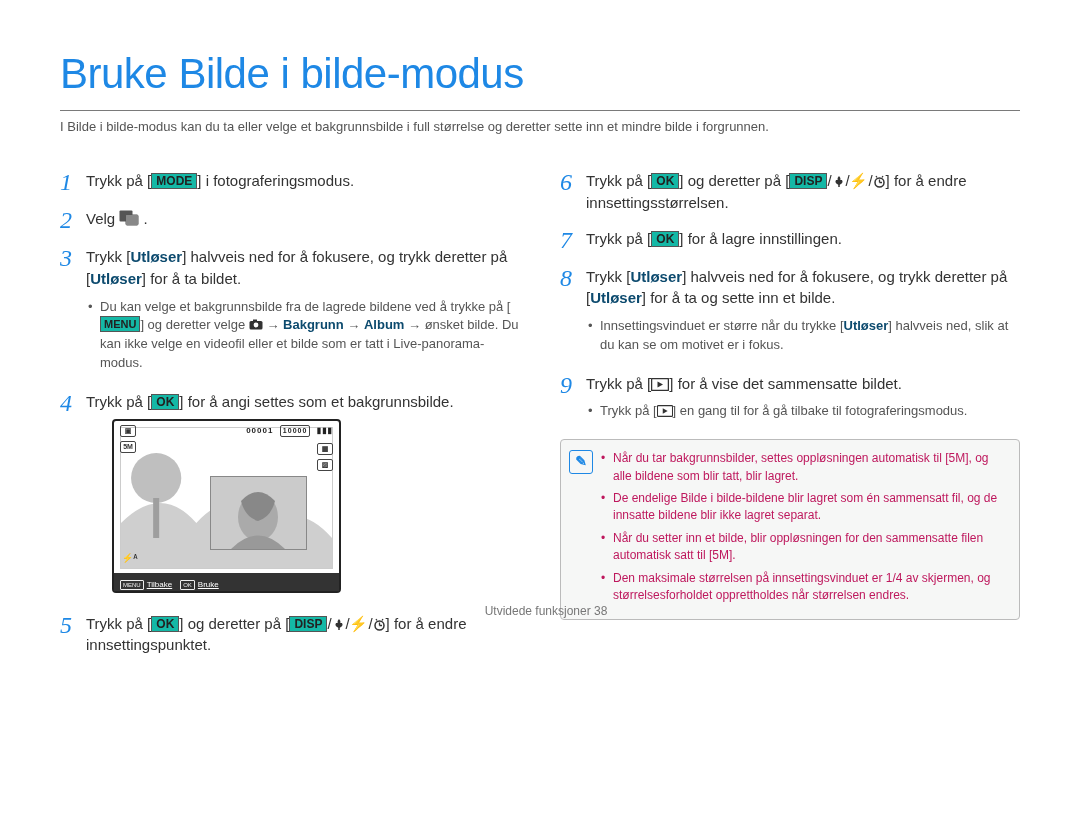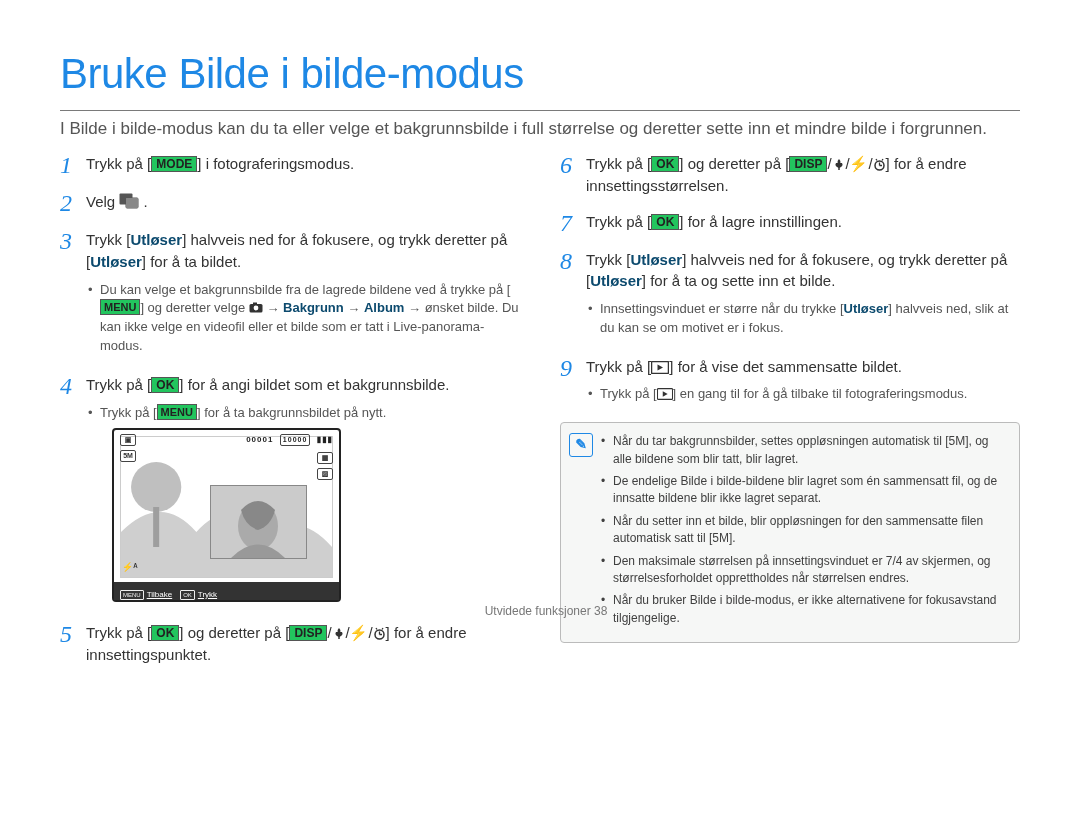--- a/index.html
+++ b/index.html
@@ -1,33 +1,33 @@
 <!DOCTYPE html>
 <html><head>
 <meta charset="utf-8">
 <style>
   html,body{margin:0;padding:0;width:1080px;height:815px;background:#fff;
     font-family:Arial,Helvetica,sans-serif;color:#3a3a3a;}
   .page{position:relative;width:1080px;height:638px;padding:50px 60px 0 60px;box-sizing:border-box;}
   h1{font-family:Arial,Helvetica,sans-serif;font-weight:400;color:#1e88e5;
      font-size:42px;margin:0 0 12px 0;letter-spacing:-0.5px;}
   .rule{border:0;border-top:1px solid #7a7a7a;margin:6px 0 8px 0;}
-  .intro{font-size:17px;color:#555;margin:0 0 14px 0;}
+  .intro{font-size:13px;color:#555;margin:0 0 36px 0;}
   .cols{display:flex;gap:40px;}
   .col{flex:1;min-width:0;}
   ol.steps{list-style:none;margin:0;padding:0;}
   ol.steps>li{display:flex;align-items:flex-start;margin-bottom:14px;}
   .num{font-family:Georgia,'Times New Roman',serif;font-style:italic;color:#1e88e5;
        font-size:24px;line-height:24px;width:26px;flex-shrink:0;text-align:left;}
   .step-body{font-size:15px;line-height:1.45;color:#333;}
   .step-sub{margin:8px 0 0 0;padding:0;list-style:none;}
   .step-sub li{position:relative;padding-left:14px;font-size:13px;color:#555;
                line-height:1.45;margin-bottom:4px;}
   .step-sub li::before{content:"•";position:absolute;left:2px;top:0;}
-  .btn{display:inline-block;border:1px solid #555;border-radius:0;background:#22c55e;
+  .btn{display:inline-block;border:1px solid #555;border-radius:0;background:#14b8a6;
        color:#222;font-size:11px;font-weight:700;padding:0 3px;line-height:14px;
        vertical-align:1px;font-family:Arial;}
   .btn.tall{font-size:12px;padding:0 4px;}
   .b{font-weight:700;color:#0c4a6e;}
   .camera-screen{width:225px;height:170px;border:2px solid #222;border-radius:4px;
                  margin:6px 0 6px 26px;position:relative;background:#fff;}
   .cs-inner{position:absolute;left:6px;right:6px;top:6px;bottom:22px;border:1px solid #ccc;}
   .cs-inset{position:absolute;right:25px;bottom:18px;width:95px;height:72px;background:#ddd;
             border:1px solid #888;}
   .cs-top{position:absolute;top:4px;right:6px;font-size:8px;font-weight:700;color:#222;
@@ -40,21 +40,21 @@
              display:flex;align-items:center;gap:8px;padding:0 6px;}
   .cs-bottom .lbl{font-size:8px;color:#fff;text-decoration:underline;}
   .cs-bottom .tag{display:inline-block;border:1px solid #eee;border-radius:1px;
                   font-size:6px;color:#eee;padding:0 2px;margin-right:3px;}
   .note-box{border:1px solid #bbb;border-radius:4px;background:#f6f7f6;
             display:flex;padding:10px 10px 10px 8px;gap:8px;margin-top:8px;}
   .note-icon{width:22px;height:22px;border:1px solid #1e88e5;border-radius:3px;
              color:#1e88e5;text-align:center;line-height:20px;font-weight:700;
              font-size:14px;flex-shrink:0;}
   .note-box ul{list-style:none;margin:0;padding:0;}
-  .note-box li{position:relative;padding-left:12px;font-size:12px;color:#404040;
+  .note-box li{position:relative;padding-left:12px;font-size:12px;color:#be185d;
                line-height:1.45;margin-bottom:5px;}
   .note-box li::before{content:"•";position:absolute;left:0;}
   .footer{position:absolute;left:12px;right:0;bottom:20px;text-align:center;
           font-size:12px;color:#777;}
 </style>
 </head>
 <body>
 
 <div class="page">
   <h1>Bruke Bilde i bilde-modus</h1>
@@ -96,26 +96,21 @@
                     <circle cx="7" cy="6" r="2.4" fill="#fff"></circle>
                   </svg>
                 <span> → </span><span class="b">Bakgrunn</span><span> → </span><span class="b">Album</span><span> → ønsket bilde. Du kan ikke velge en videofil eller et bilde som er tatt i Live-panorama-modus.</span>
               </li>
             </ul>
           </div>
         </li>
         <li>
           <span class="num">4</span>
           <div class="step-body">
-            <span>Trykk på [</span><span class="btn tall">OK</span><span>] for å angi bildet som et bakgrunnsbilde.</span>
-            <ul class="step-sub">
-              <li>
-                <span>Trykk på [</span><span class="btn">MENU</span><span>] for å ta bakgrunnsbildet på nytt.</span>
-              </li>
-            </ul>
+            <span>Trykk på [</span><span class="btn tall">OK</span><span>] for å angi settes som et bakgrunnsbilde.</span>
             
             <div class="camera-screen">
               <div class="cs-inner">
                 <svg width="100%" height="100%" viewBox="0 0 210 140" preserveAspectRatio="none">
                   <path d="M0,140 L0,95 Q40,55 75,95 Q110,55 145,105 Q175,70 210,110 L210,140 Z" fill="#cfcfcf"></path>
                   <circle cx="35" cy="50" r="25" fill="#bfbfbf"></circle>
                   <rect x="32" y="70" width="6" height="40" fill="#9e9e9e"></rect>
                 </svg>
                 <div class="cs-inset">
                   <svg width="100%" height="100%" viewBox="0 0 95 72">
@@ -135,21 +130,21 @@
                 <span class="cs-badge" style="display:inline-block">10000</span>&nbsp;
                 <span>▮▮▮</span>
               </div>
               <div class="cs-right">
                 <span class="cs-badge">▦</span>
                 <span class="cs-badge">▨</span>
               </div>
               <div style="position:absolute;left:8px;bottom:26px;font-size:9px;font-weight:700">⚡ᴬ</div>
               <div class="cs-bottom">
                 <span><span class="tag">MENU</span><span class="lbl">Tilbake</span></span>
-                <span><span class="tag">OK</span><span class="lbl">Trykk</span></span>
+                <span><span class="tag">OK</span><span class="lbl">Bruke</span></span>
               </div>
             </div>
           </div>
         </li>
         <li>
           <span class="num">5</span>
           <div class="step-body">
             <span>Trykk på [</span><span class="btn tall">OK</span><span>] og deretter på [</span><span class="btn tall">DISP</span>/<svg width="14" height="14" viewBox="0 0 14 14" style="vertical-align:-2px">
                 <path d="M7 2 Q4 5 7 8 Q10 5 7 2 M4 6 Q2 9 7 11 Q12 9 10 6" fill="#333"></path>
                 <line x1="7" y1="8" x2="7" y2="13" stroke="#333" stroke-width="1.5"></line>
@@ -213,21 +208,20 @@
           </div>
         </li>
       </ol>
 
       <div class="note-box">
         <div class="note-icon">✎</div>
         <ul>
           <li>Når du tar bakgrunnsbilder, settes oppløsningen automatisk til [5M], og alle bildene som blir tatt, blir lagret.</li>
           <li>De endelige Bilde i bilde-bildene blir lagret som én sammensatt fil, og de innsatte bildene blir ikke lagret separat.</li>
           <li>Når du setter inn et bilde, blir oppløsningen for den sammensatte filen automatisk satt til [5M].</li>
-          <li>Den maksimale størrelsen på innsettingsvinduet er 7/4 av skjermen, og størrelsesforholdet opprettholdes når størrelsen endres.</li>
-          <li>Når du bruker Bilde i bilde-modus, er ikke alternativene for fokusavstand tilgjengelige.</li>
+          <li>Den maksimale størrelsen på innsettingsvinduet er 1/4 av skjermen, og størrelsesforholdet opprettholdes når størrelsen endres.</li>
         </ul>
       </div>
     </div>
   </div>
 
   <div class="footer">Utvidede funksjoner  38</div>
 </div>
 
 </body></html>

